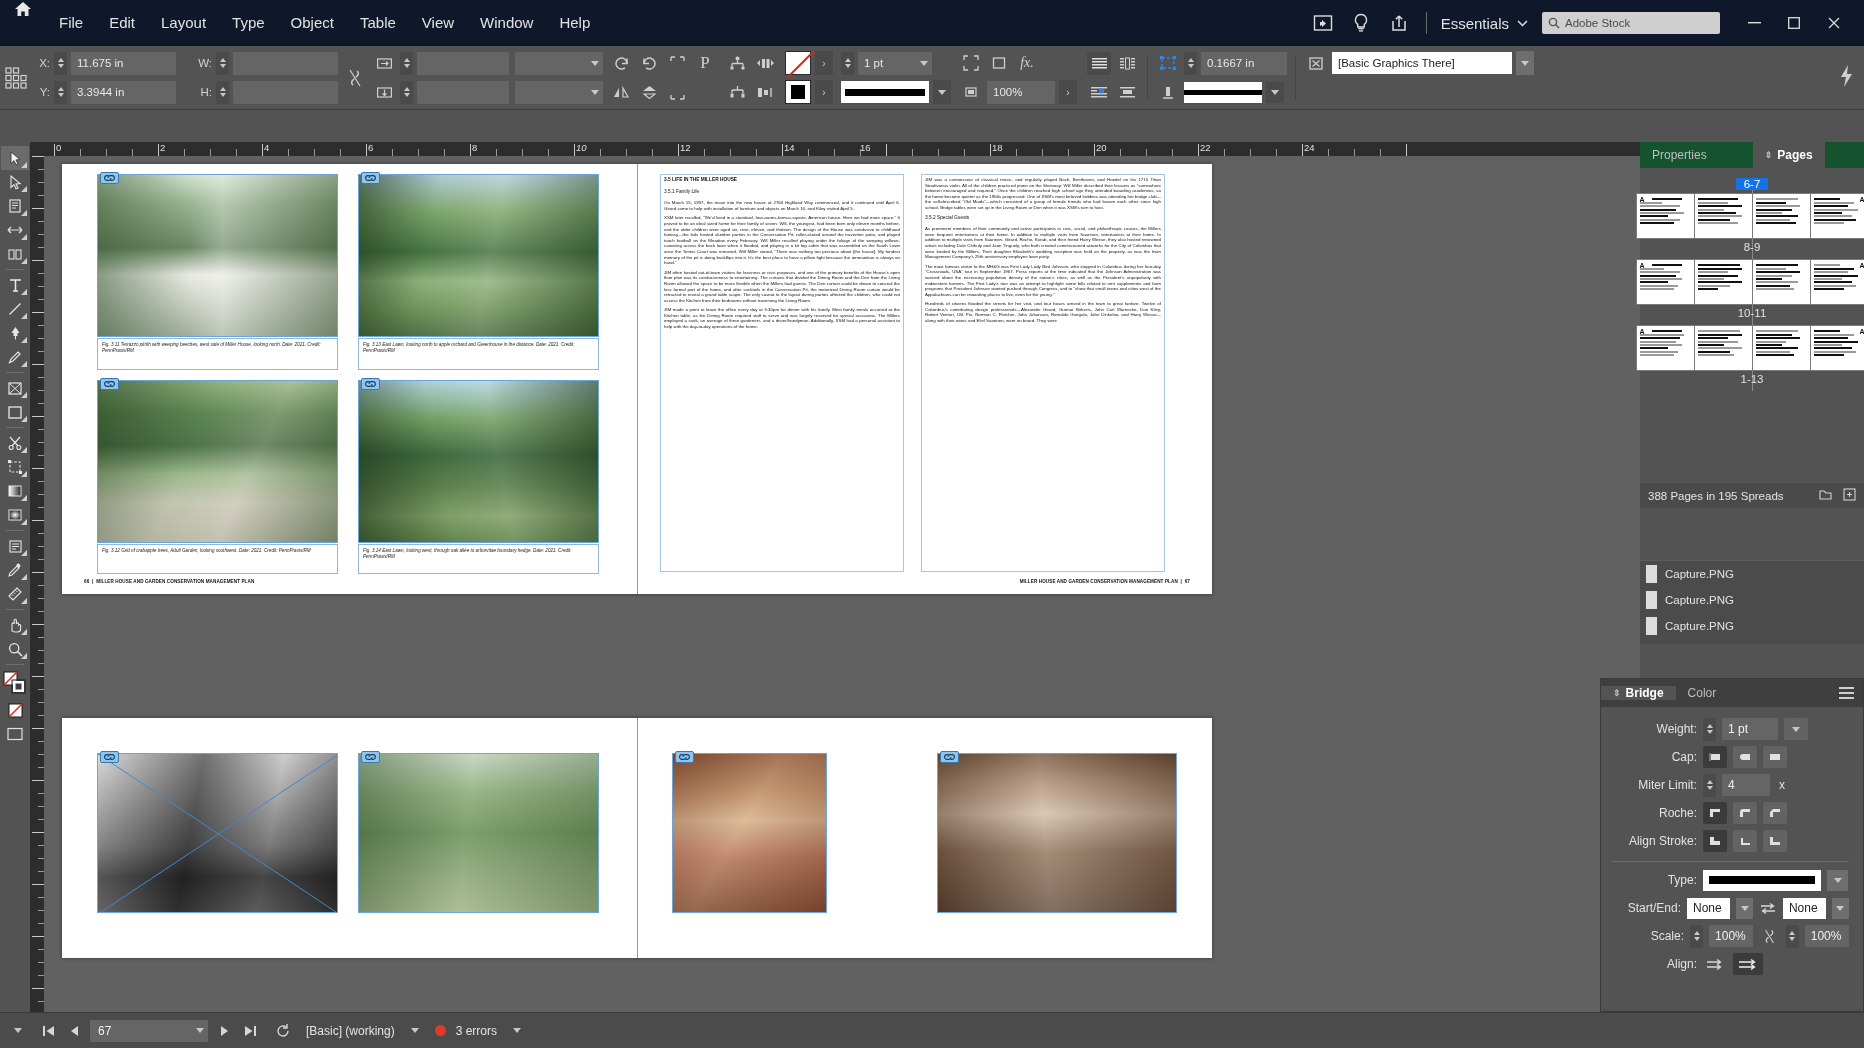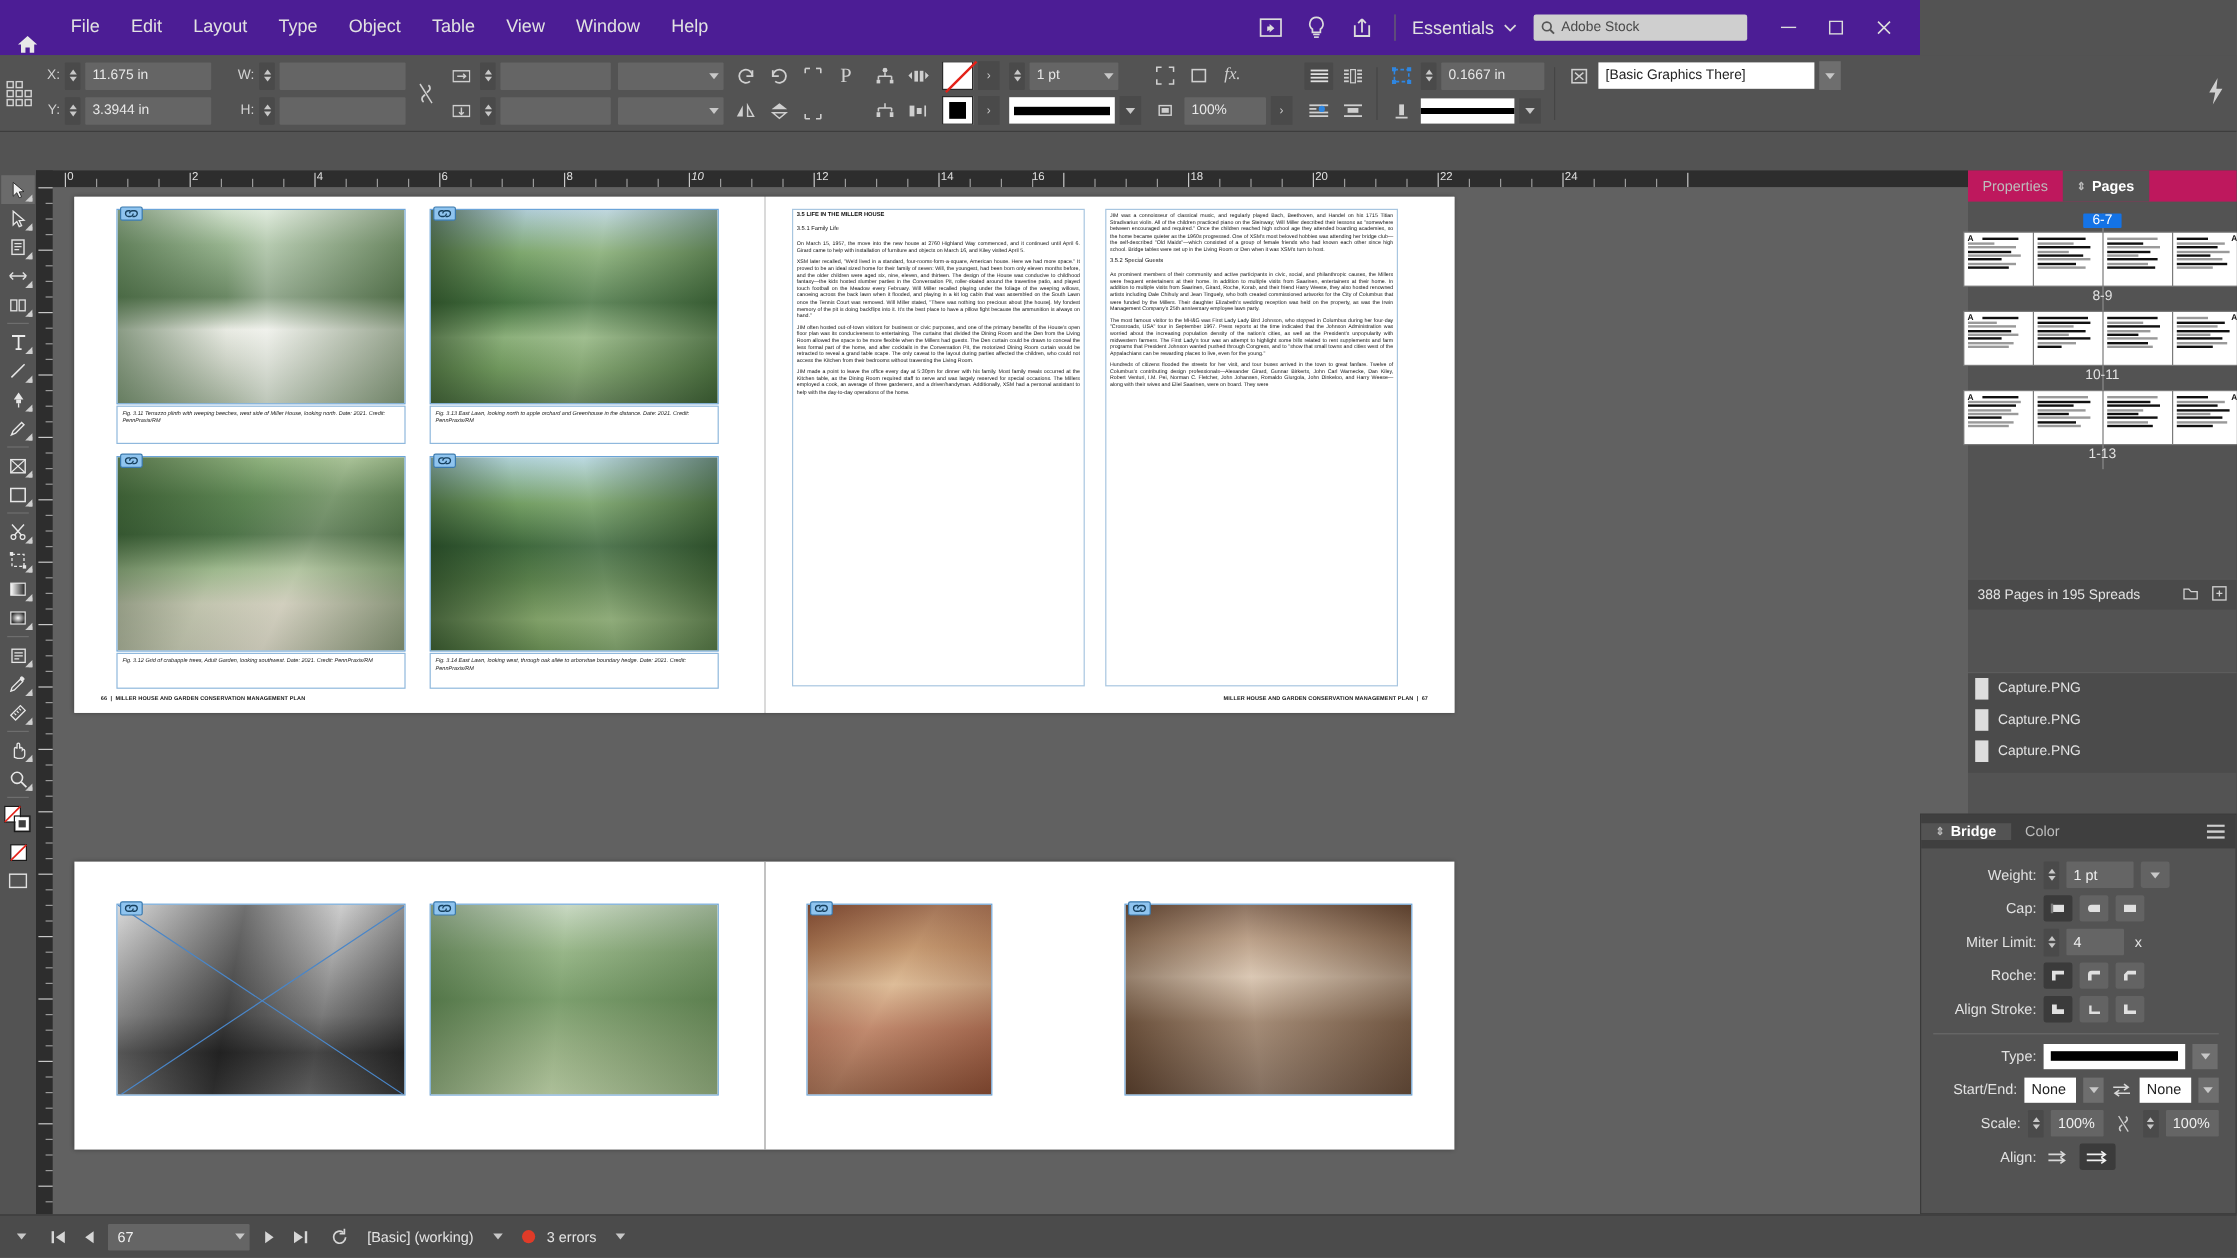--- a/index.html
+++ b/index.html
@@ -7,22 +7,22 @@
     width:1864px; height:1048px; overflow:hidden;
     background:#535353;
     font-family:"Liberation Sans", sans-serif;
     font-size:12px; color:#d6d6d6;
     -webkit-font-smoothing:antialiased;
   }
   .app { position:relative; width:1864px; height:1048px; }
 
   
   .menubar {
-    position:absolute; left:0; top:0; width:1600px; height:46px;
-    background:#4c1d95; display:flex; align-items:flex-end;
+    position:absolute; left:0; top:0; width:1864px; height:46px;
+    background:#0f172a; display:flex; align-items:flex-start;
   }
   .home-icon { width:46px; display:flex; align-items:center; justify-content:center; }
   .menuitem {
     padding:0 13px; height:46px; line-height:46px; font-size:15px; color:#e2e2e2;
     cursor:default; white-space:nowrap;
   }
   .menu-right { margin-left:auto; display:flex; align-items:center; height:46px; padding-right:10px; }
   .mr-icon { width:38px; height:46px; display:flex; align-items:center; justify-content:center; }
   .vsep { width:1px; height:22px; background:#6a6a6a; margin:0 8px; }
   .essentials { font-size:15px; color:#e2e2e2; padding:0 6px; display:flex; align-items:center; gap:8px; }
@@ -117,21 +117,21 @@
   .txtframe p.h1{font-weight:bold;font-size:4.8px;margin-bottom:6px;}
   .txtframe p.h2{font-size:4.8px;margin-bottom:6px;}
   .footer{position:absolute;font-size:4.6px;font-weight:bold;color:#111;letter-spacing:.1px;}
 
   
   .ph{position:absolute;inset:0;}
 
   
   .dock{position:absolute;right:0;top:142px;width:224px;bottom:36px;background:#3f3f3f;}
   .panelgroup{background:#535353;}
-  .panel-tabs{display:flex;height:26px;background:#be185d;align-items:stretch;}
+  .panel-tabs{display:flex;height:26px;background:#14532d;align-items:stretch;gap:34px;}
   .ptab{display:flex;align-items:center;gap:5px;padding:0 12px;font-size:12px;color:#bdbdbd;cursor:default;}
   .ptab.active{background:#535353;color:#ffffff;font-weight:bold;}
   .ptab .grip{font-size:9px;color:#bdbdbd;}
   .phamb{margin-left:auto;display:flex;align-items:center;padding:0 9px;color:#cfcfcf;}
 
   .masters{padding:6px 0 4px 0;border-bottom:1px solid #484848;}
   .masterrow{display:flex;align-items:center;height:26px;padding:0 10px;font-size:12px;color:#e6e6e6;}
   .masterrow .mthumbs{margin-left:auto;display:flex;gap:2px;}
   .mthumb{width:26px;height:20px;background:#ffffff;}
 

